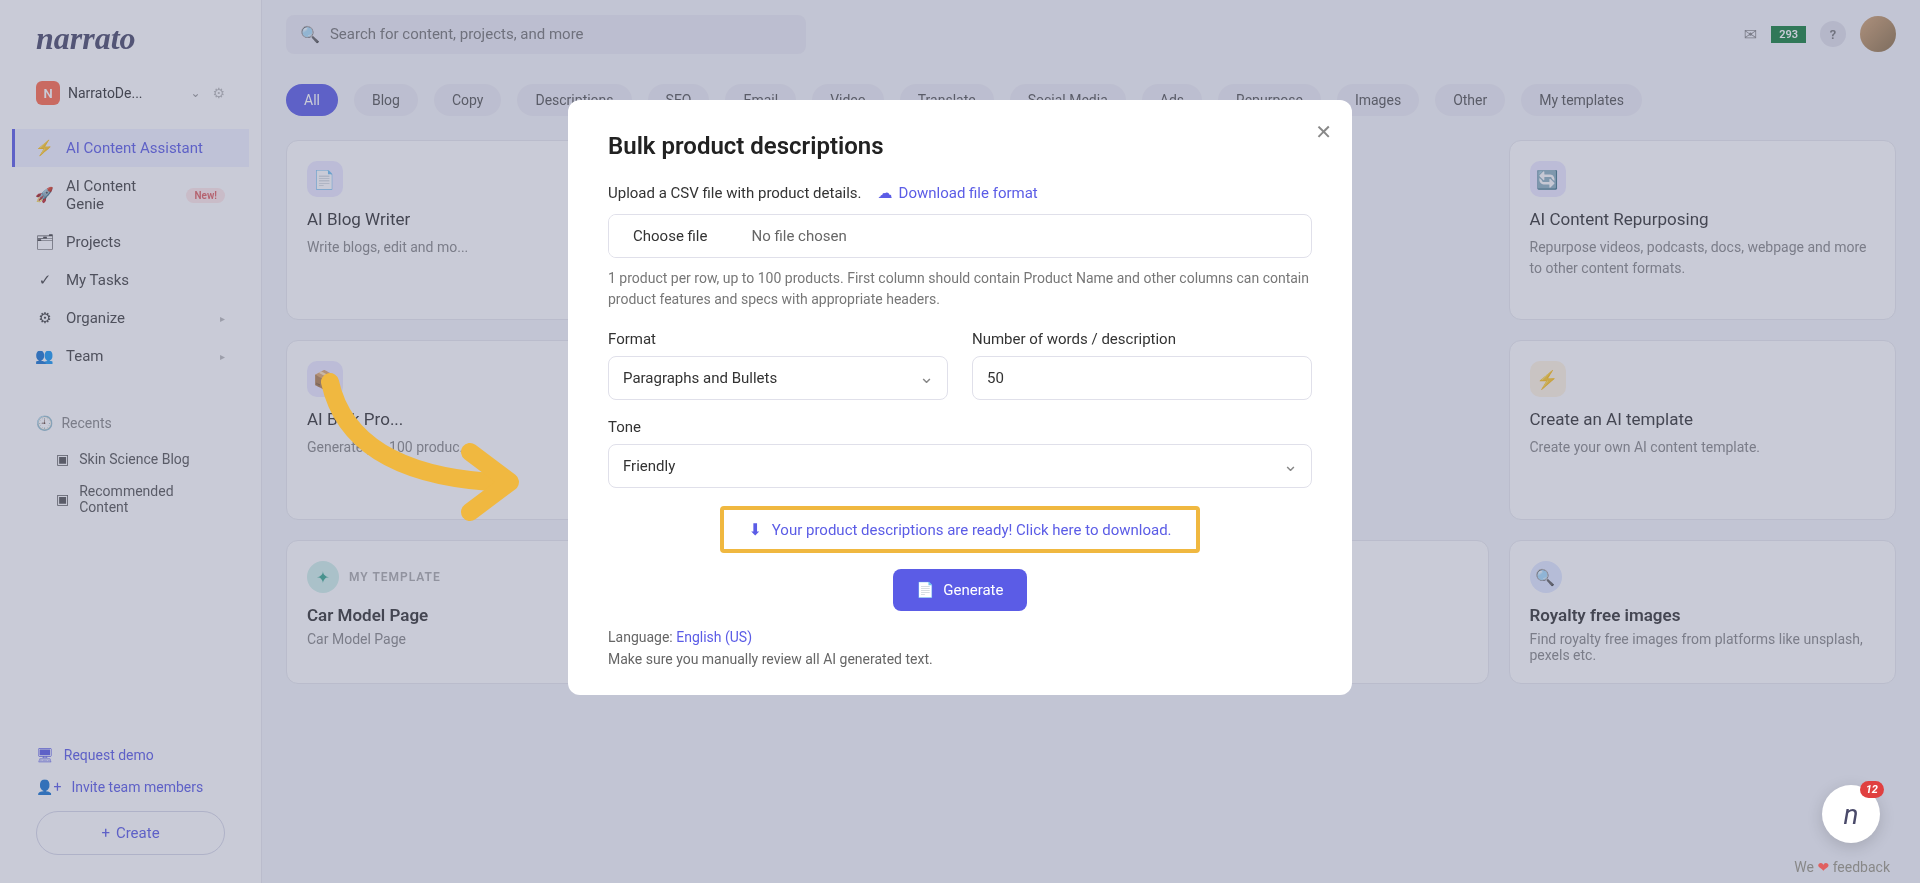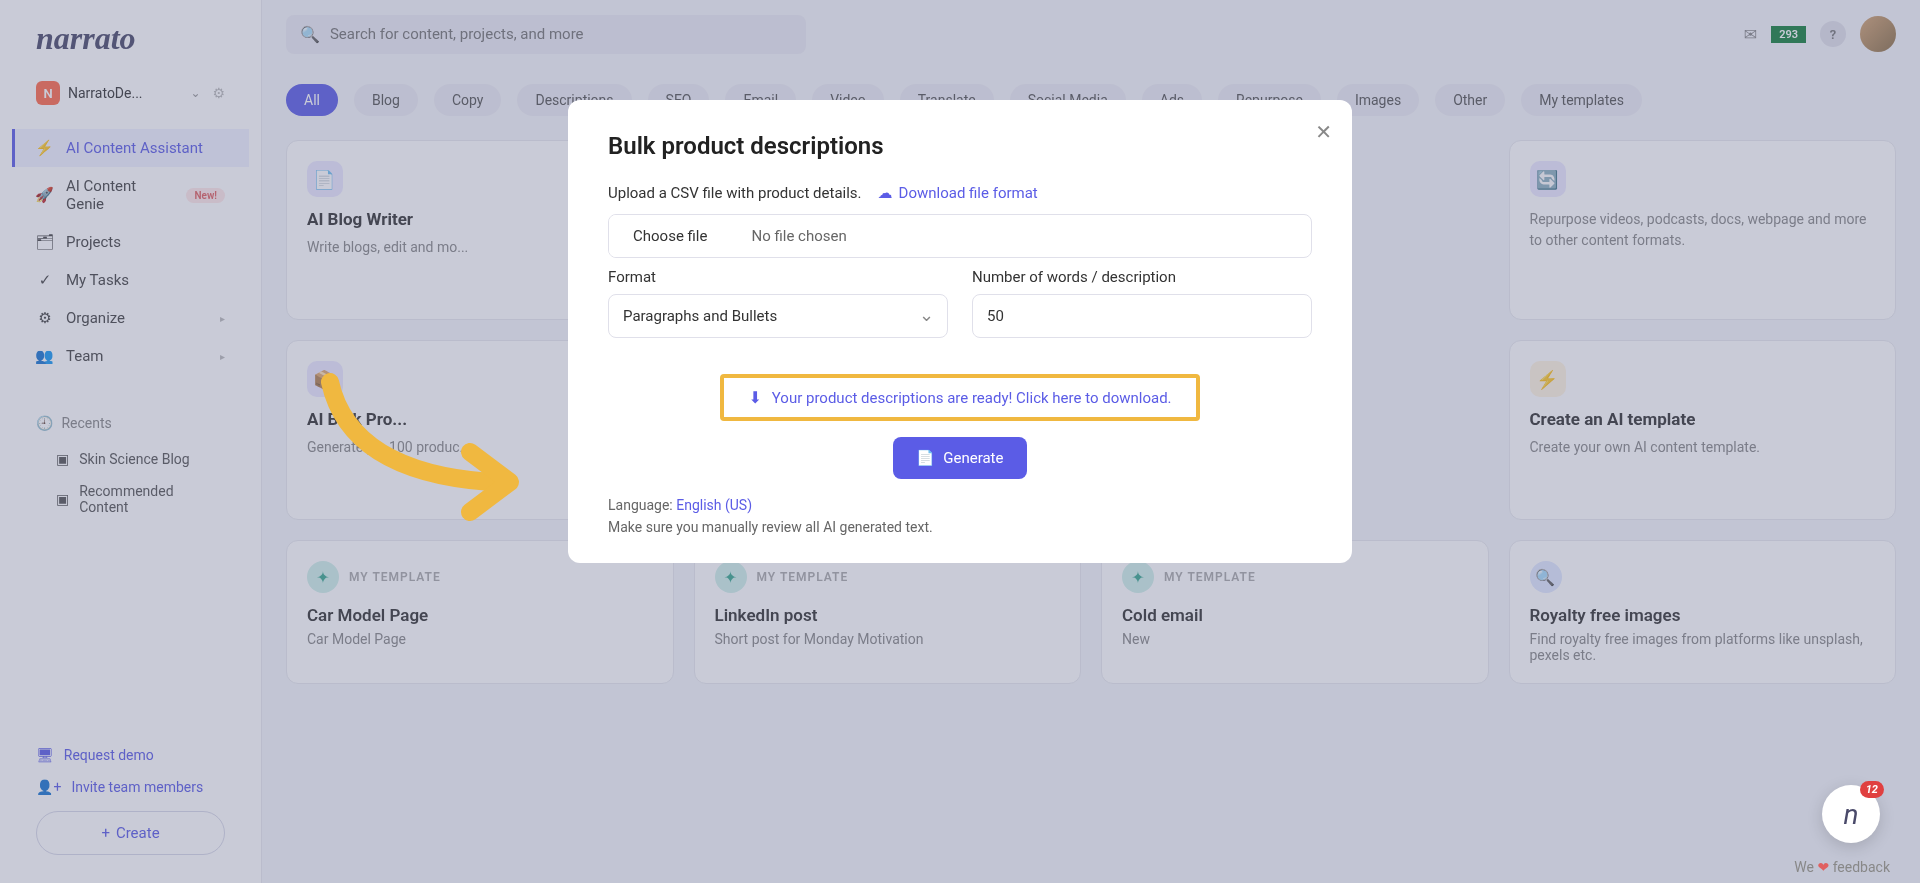--- a/index.html
+++ b/index.html
@@ -33,21 +33,21 @@
 .help-circle{width:26px;height:26px;border-radius:50%;background:#e0e0ea;display:flex;align-items:center;justify-content:center;color:#777;font-size:13px;font-weight:600}
 .avatar{width:36px;height:36px;border-radius:50%;background:linear-gradient(135deg,#d4a574,#8b6f47)}
 .filters{display:flex;gap:16px;padding:16px 24px;flex-wrap:wrap}
 .filter{padding:8px 18px;border-radius:20px;background:#ececf4;color:#555;font-size:14px;cursor:pointer}
 .filter.active{background:#5b5ce6;color:#fff}
 .content{padding:8px 24px;display:grid;grid-template-columns:repeat(4,1fr);gap:20px}
 .card{background:#fff;border:1px solid #e8e9ef;border-radius:12px;padding:20px;min-height:180px}
 .card-icon{width:36px;height:36px;border-radius:10px;display:flex;align-items:center;justify-content:center;margin-bottom:12px;font-size:18px}
 .ci-purple{background:#ebe8ff;color:#7b6ef6}
 .ci-yellow{background:#fff4e0;color:#f0a020}
-.card-title{font-size:17px;font-weight:700;color:#333;margin-bottom:8px}
+.card-title{font-size:17px;font-weight:400;color:#333;margin-bottom:8px}
 .card-desc{font-size:14px;color:#888;line-height:1.5}
 .card2{background:#fff;border:1px solid #e8e9ef;border-radius:12px;padding:20px}
 .card2-hdr{display:flex;align-items:center;gap:10px;margin-bottom:12px}
 .card2-icon{width:32px;height:32px;border-radius:50%;display:flex;align-items:center;justify-content:center}
 .c2-teal{background:#d0f0ea;color:#3aa890}
 .c2-blue{background:#e0e8ff;color:#5b7ce6}
 .card2-label{font-size:12px;color:#aaa;letter-spacing:1px;font-weight:600}
 .card2-title{font-size:17px;font-weight:600;color:#333;margin-bottom:6px}
 .card2-desc{font-size:14px;color:#888}
 .overlay{position:absolute;inset:0;background:rgba(100,105,140,0.35);display:flex;align-items:flex-start;justify-content:center;padding-top:100px}
@@ -184,20 +184,21 @@
     <div class="content">
       <div class="card">
         <div class="card-icon ci-purple">📄</div>
         <div class="card-title">AI Blog Writer</div>
         <div class="card-desc">Write blogs, edit and mo...</div>
       </div>
       <div class="card" style="visibility:hidden"></div>
       <div class="card" style="visibility:hidden"></div>
       <div class="card">
         <div class="card-icon ci-purple">🔄</div>
+        <div class="card-title">AI Content Repurposing</div>
         <div class="card-desc">Repurpose videos, podcasts, docs, webpage and more to other content formats.</div>
       </div>
 
       <div class="card">
         <div class="card-icon ci-purple">📦</div>
         <div class="card-title">AI Bulk Pro...</div>
         <div class="card-desc">Generate p... 100 produc...</div>
       </div>
       <div class="card" style="visibility:hidden"></div>
       <div class="card" style="visibility:hidden"></div>
@@ -248,34 +249,43 @@
       <span class="upload-label">Upload a CSV file with product details.</span>
       <a class="dl-link">
         <span>☁</span>
         <span>Download file format</span>
       </a>
     </div>
     <div class="file-row">
       <button class="choose-btn">Choose file</button>
       <div class="file-text">No file chosen</div>
     </div>
+    <p class="hint">1 product per row, up to 100 products. First column should contain Product Name and other columns can contain product features and specs with appropriate headers.</p>
     <div class="form-row">
       <div class="form-col">
         <label class="form-label">Format</label>
         <div class="select-wrap">
           <select class="select">
             <option>Paragraphs and Bullets</option>
           </select>
         </div>
       </div>
       <div class="form-col">
         <label class="form-label">Number of words / description</label>
         <input class="text-input" value="50" style="">
       </div>
     </div>
+    <div>
+      <label class="form-label">Tone</label>
+      <div class="select-wrap">
+        <select class="select">
+          <option>Friendly</option>
+        </select>
+      </div>
+    </div>
     <div style="height:18px"></div>
     <div class="ready-box">
       <span style="color:#5b5ce6">⬇</span>
       <span class="ready-link">Your product descriptions are ready! Click here to download.</span>
     </div>
     <button class="gen-btn">
       <span>📄</span>
       <span>Generate</span>
     </button>
     <div class="lang-row">

